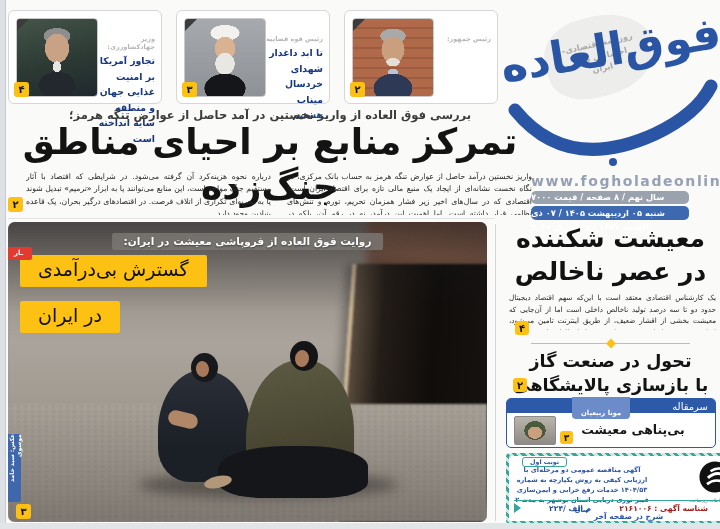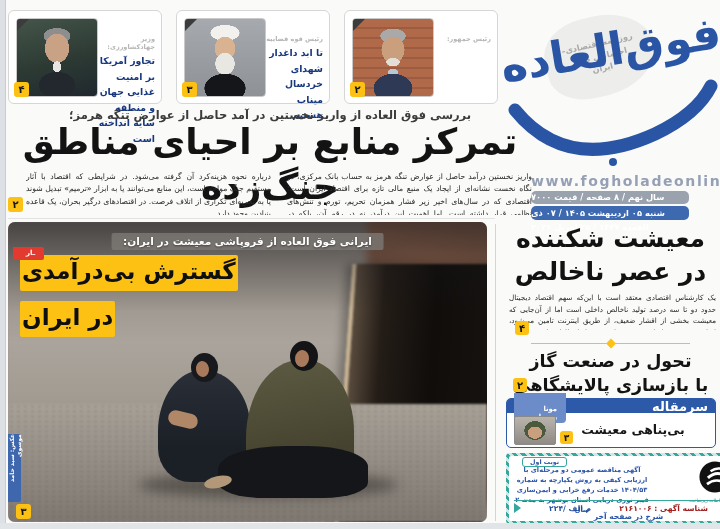--- a/index.html
+++ b/index.html
@@ -80,42 +80,42 @@
   .fig-a::after { content:""; position:absolute; top:-9px; left:38px; width:13px; height:16px; background:#a8795a; border-radius:50%; transform:rotate(-8deg); }
   .hands { position:absolute; left:10px; top:42px; width:30px; height:15px; background:#b08767; border-radius:8px; transform:rotate(14deg); }
   .fig-b { left:238px; bottom:32px; width:108px; height:130px; background:linear-gradient(170deg,#5d5b42,#45432f 70%); border-radius:50% 45% 22% 25% / 60% 55% 20% 20%; }
   .fig-b::before { content:""; position:absolute; top:-19px; left:44px; width:28px; height:30px; background:#141417; border-radius:50%; }
   .fig-b::after { content:""; position:absolute; top:-10px; left:49px; width:14px; height:17px; background:#a8795a; border-radius:50%; transform:rotate(6deg); }
   .pants { position:absolute; left:-28px; bottom:-8px; width:150px; height:52px; background:#15161a; border-radius:45% 40% 30% 30%; }
   .shoe { position:absolute; left:-42px; bottom:2px; width:28px; height:12px; background:#b29879; border-radius:50%; transform:rotate(-12deg); }
   .fig-shadow { position:absolute; left:130px; bottom:24px; width:260px; height:26px; background:rgba(20,18,16,.4); border-radius:50%; filter:blur(6px); }
   .ph-topfade { position:absolute; inset:0; background:linear-gradient(180deg, rgba(22,22,28,.5), rgba(22,22,28,0) 30%); }
   .ph-kicker { position:absolute; top:11px; left:50%; transform:translateX(-50%); background:rgba(125,122,118,.78); color:#fff; font-size:10.5px; font-weight:bold; padding:2px 12px 3px; border-radius:2px; white-space:nowrap; text-shadow:0 1px 2px rgba(0,0,0,.45); }
-  .yline { position:absolute; background:#fdc113; color:#0f0f0f; font-weight:700; font-size:23px; padding:4px 2px 7px; border-radius:2px; white-space:nowrap; line-height:1.1; }
+  .yline { position:absolute; background:#fdc113; color:#0f0f0f; font-weight:400; font-size:19px; padding:4px 18px 7px; border-radius:2px; white-space:nowrap; line-height:1.1; }
   .yline1 { left:12px; top:33px; }
   .yline2 { left:12px; top:79px; }
-  .red-tag { position:absolute; left:-7px; top:25px; background:#e23a2f; color:#fff; font-size:7px; font-weight:bold; padding:2px 9px 3px 13px; border-radius:0 2px 2px 0;margin-left:12px; }
+  .red-tag { position:absolute; left:-7px; top:25px; background:#e23a2f; color:#fff; font-size:7px; font-weight:bold; padding:2px 9px 3px 13px; border-radius:0 2px 2px 0; }
   .credit { position:absolute; left:0; bottom:20px; width:13px; height:68px; background:#3f67ad; color:#fff; font-size:6px; font-weight:bold; writing-mode:vertical-rl; transform:rotate(180deg); display:flex; align-items:center; justify-content:center; border-radius:2px 0 0 2px; }
   .photo-badge { left:8px; bottom:3px; }
 
   
   .rcol { position:absolute; left:503px; top:222px; width:215px; height:302px; }
   .d-hl { position:absolute; left:0; width:100%; text-align:center; font-size:25px; font-weight:900; color:#121212; white-space:nowrap; }
   .d-hl1 { top:2px; } .d-hl2 { top:35px; }
   .d-body { position:absolute; left:6px; right:2px; top:70px; height:38px; font-size:7.2px; color:#2a2a2a; text-align:justify; line-height:1.6; overflow:hidden; }
   .d-badge { left:12px; top:99px; width:14px; height:14px; }
   .divider { position:absolute; left:28px; right:28px; top:121px; border-top:1px solid #bdbdbd; }
   .divider::after { content:""; position:absolute; left:50%; top:-4px; width:7px; height:7px; background:#fdc113; transform:translateX(-50%) rotate(45deg); }
   .gas-hl { position:absolute; left:0; width:100%; text-align:center; font-size:17.5px; font-weight:900; color:#131313; white-space:nowrap; }
   .gas1 { top:129px; } .gas2 { top:153px; }
   .gas-badge { left:10px; top:156px; width:14px; height:14px; }
 
   .edit-card { position:absolute; left:3px; top:176px; width:210px; height:50px; background:#fff; border:1.5px solid #2d5aa8; border-radius:5px; }
   .edit-head { position:absolute; left:0; right:0; top:0; height:14px; background:#2d5aa8; border-radius:3px 3px 0 0; display:flex; align-items:center; gap:42px; padding:0 7px; }
-  .edit-label { color:#fff; font-size:13px; font-weight:bold;margin-left:44px; }
+  .edit-label { color:#fff; font-size:10px; font-weight:normal; }
   .edit-author { background:#6b8cc9; color:#fff; font-size:6.8px; font-weight:bold; padding:12px 9px 2px; border-radius:0 0 4px 4px; margin-top:3px; }
   .edit-photo { position:absolute; left:7px; top:17px; width:42px; height:29px; border:1px solid #8a8a8a; border-radius:2px;
         background:
         radial-gradient(12px 10px at 50% 58%, #c99f7e 60%, transparent 61%),
         radial-gradient(17px 15px at 50% 50%, #4a5b3d 62%, transparent 63%),
         linear-gradient(180deg,#b9b4ac, #8f8b84); }
   .edit-hl { position:absolute; left:52px; right:8px; top:23px; text-align:center; font-size:12.5px; font-weight:900; color:#161616; white-space:nowrap; }
   .edit-badge { left:53px; bottom:3px; width:13px; height:13px; font-size:9px; }
 
   .ad-card { position:absolute; left:3px; top:231px; width:245px; height:71px; padding:3px; border-radius:4px; background:repeating-linear-gradient(45deg,#35a79c 0 3px,#cdeae6 3px 6px); }
@@ -208,21 +208,21 @@
     </div>
     <div class="fig-shadow"></div>
     <div class="fig fig-a">
         <div class="hands"></div>
       </div>
     <div class="fig fig-b">
       <div class="pants"></div>
       <div class="shoe"></div>
     </div>
     <div class="ph-topfade"></div>
-    <div class="ph-kicker">ایرانی فوق العاده از فروپاشی معیشت در ایران:</div>
+    <div class="ph-kicker">روایت فوق العاده از فروپاشی معیشت در ایران:</div>
     <div class="yline yline1">گسترش بی‌درآمدی</div>
     <div class="yline yline2">در ایران</div>
     <div class="red-tag">ـار</div>
     <div class="credit">عکس: سید حامد موسوی</div>
     <div class="pbadge photo-badge">۳</div>
   </div>
 
   <div class="rcol">
     <div class="d-hl d-hl1">معیشت شکننده</div>
     <div class="d-hl d-hl2">در عصر ناخالص</div>

